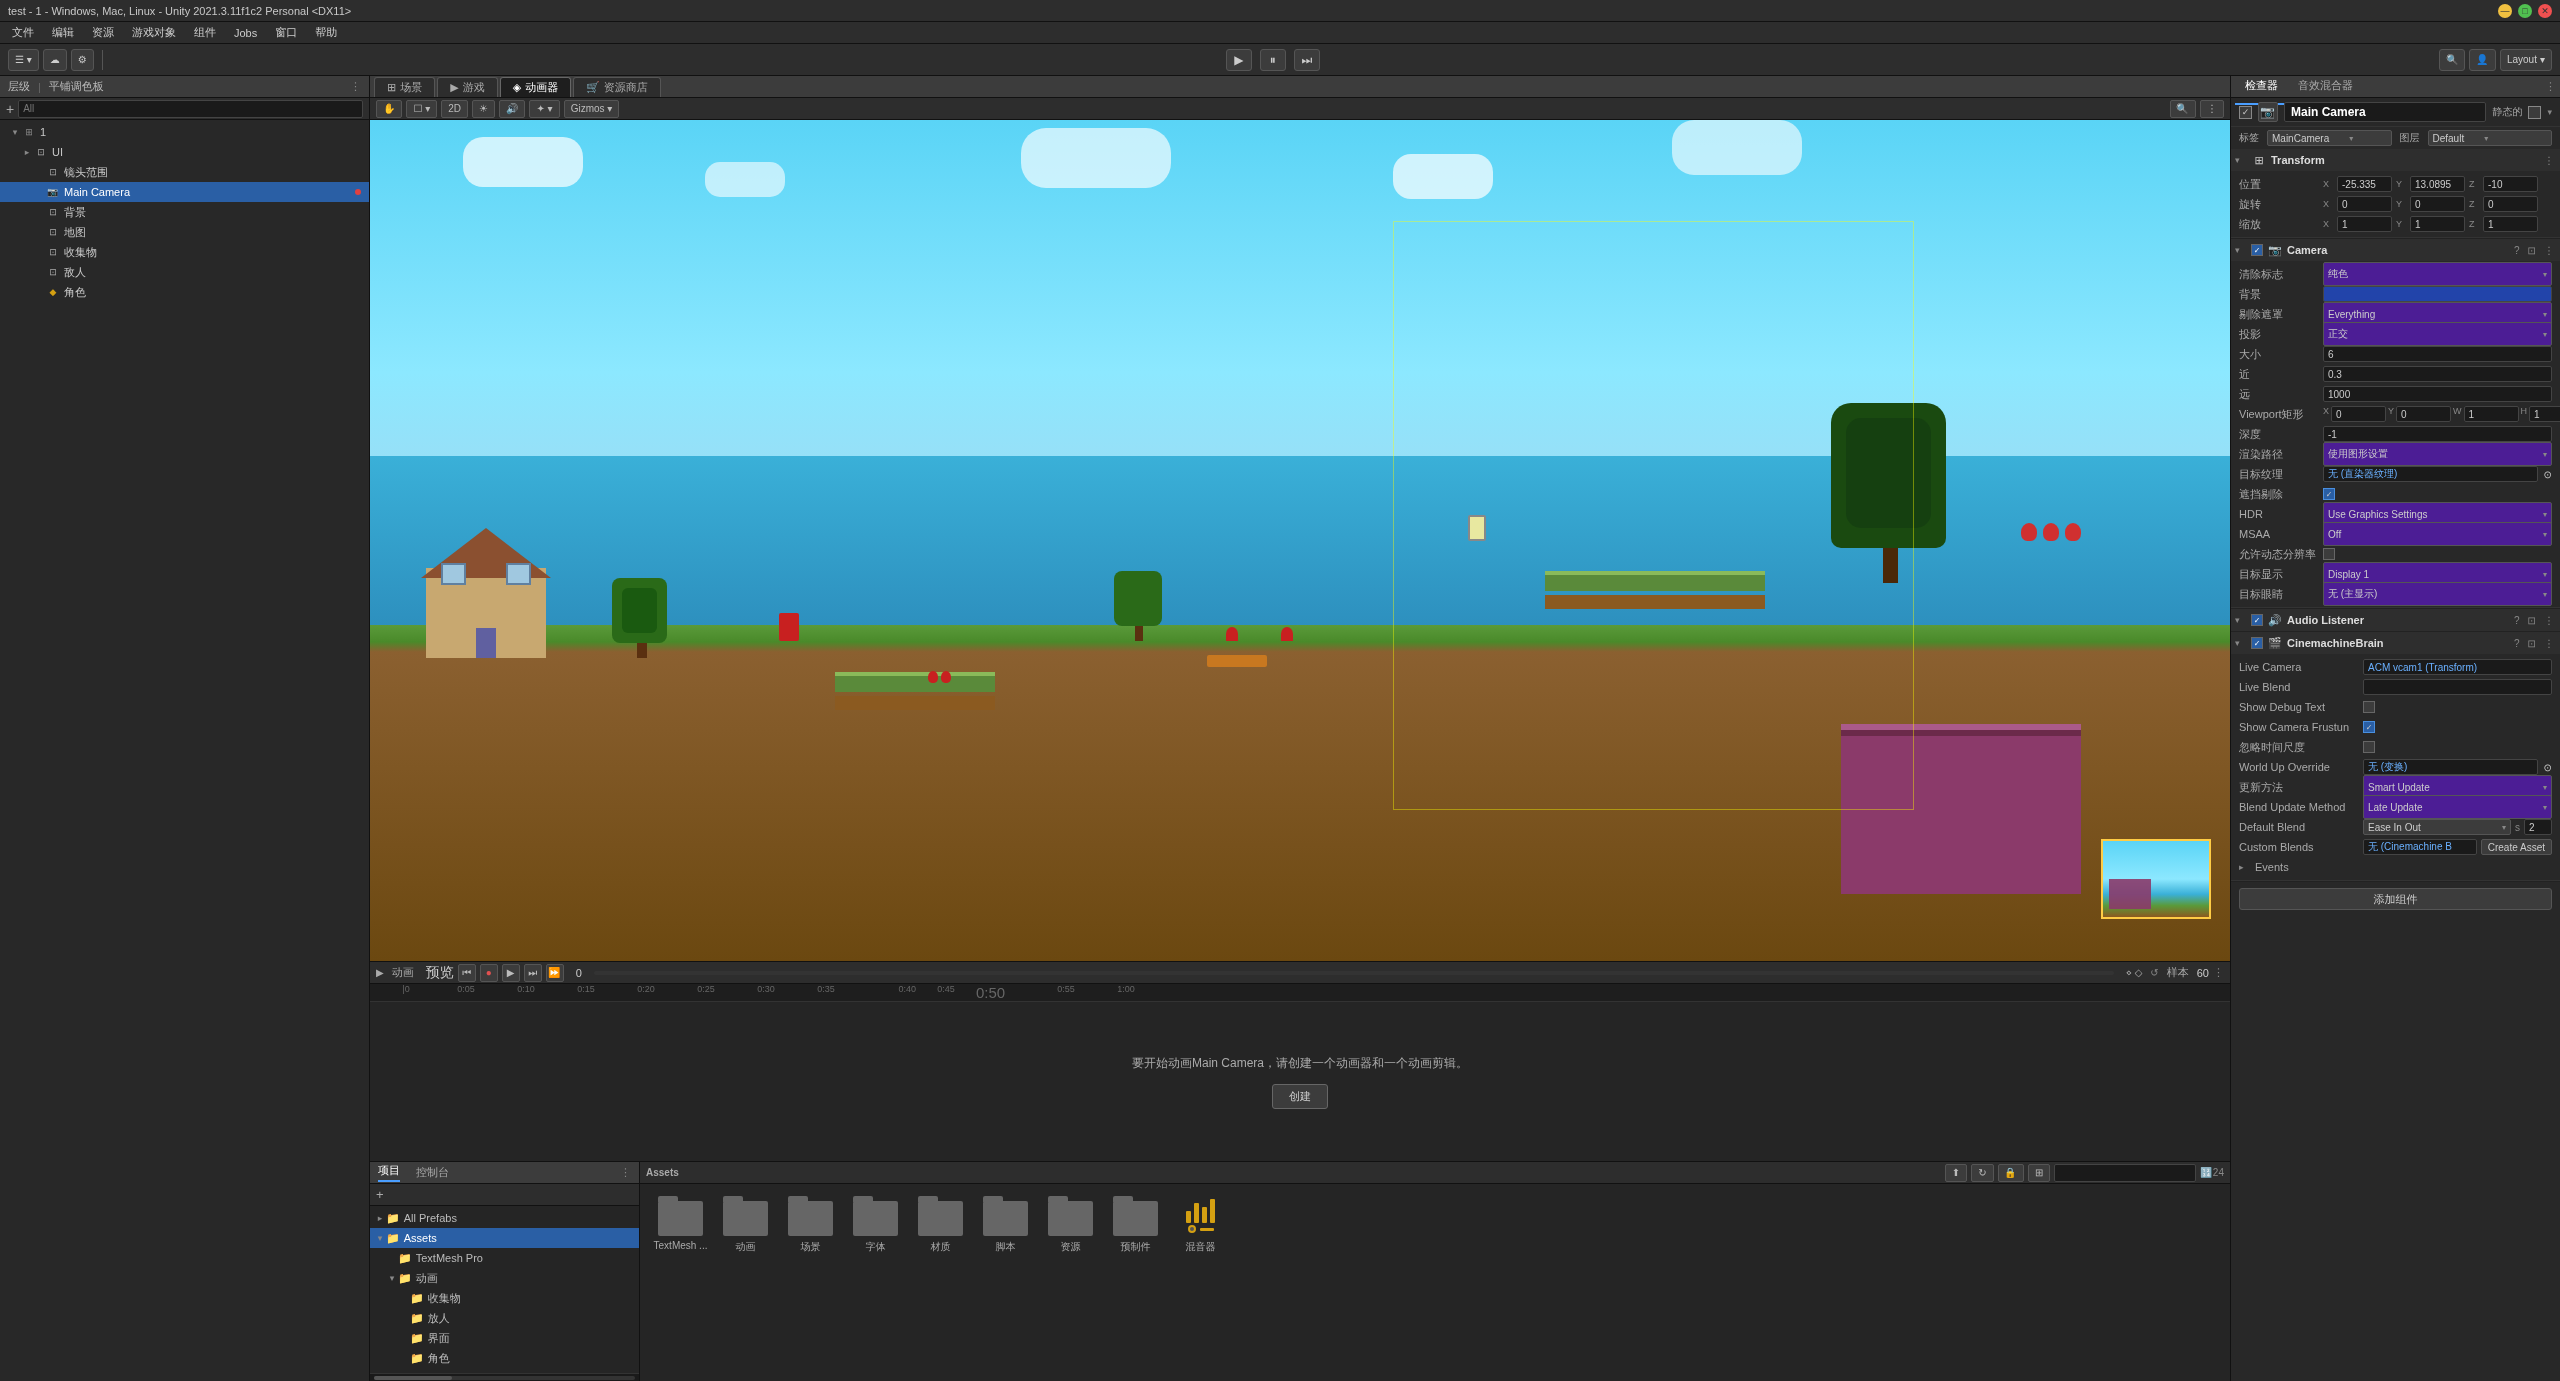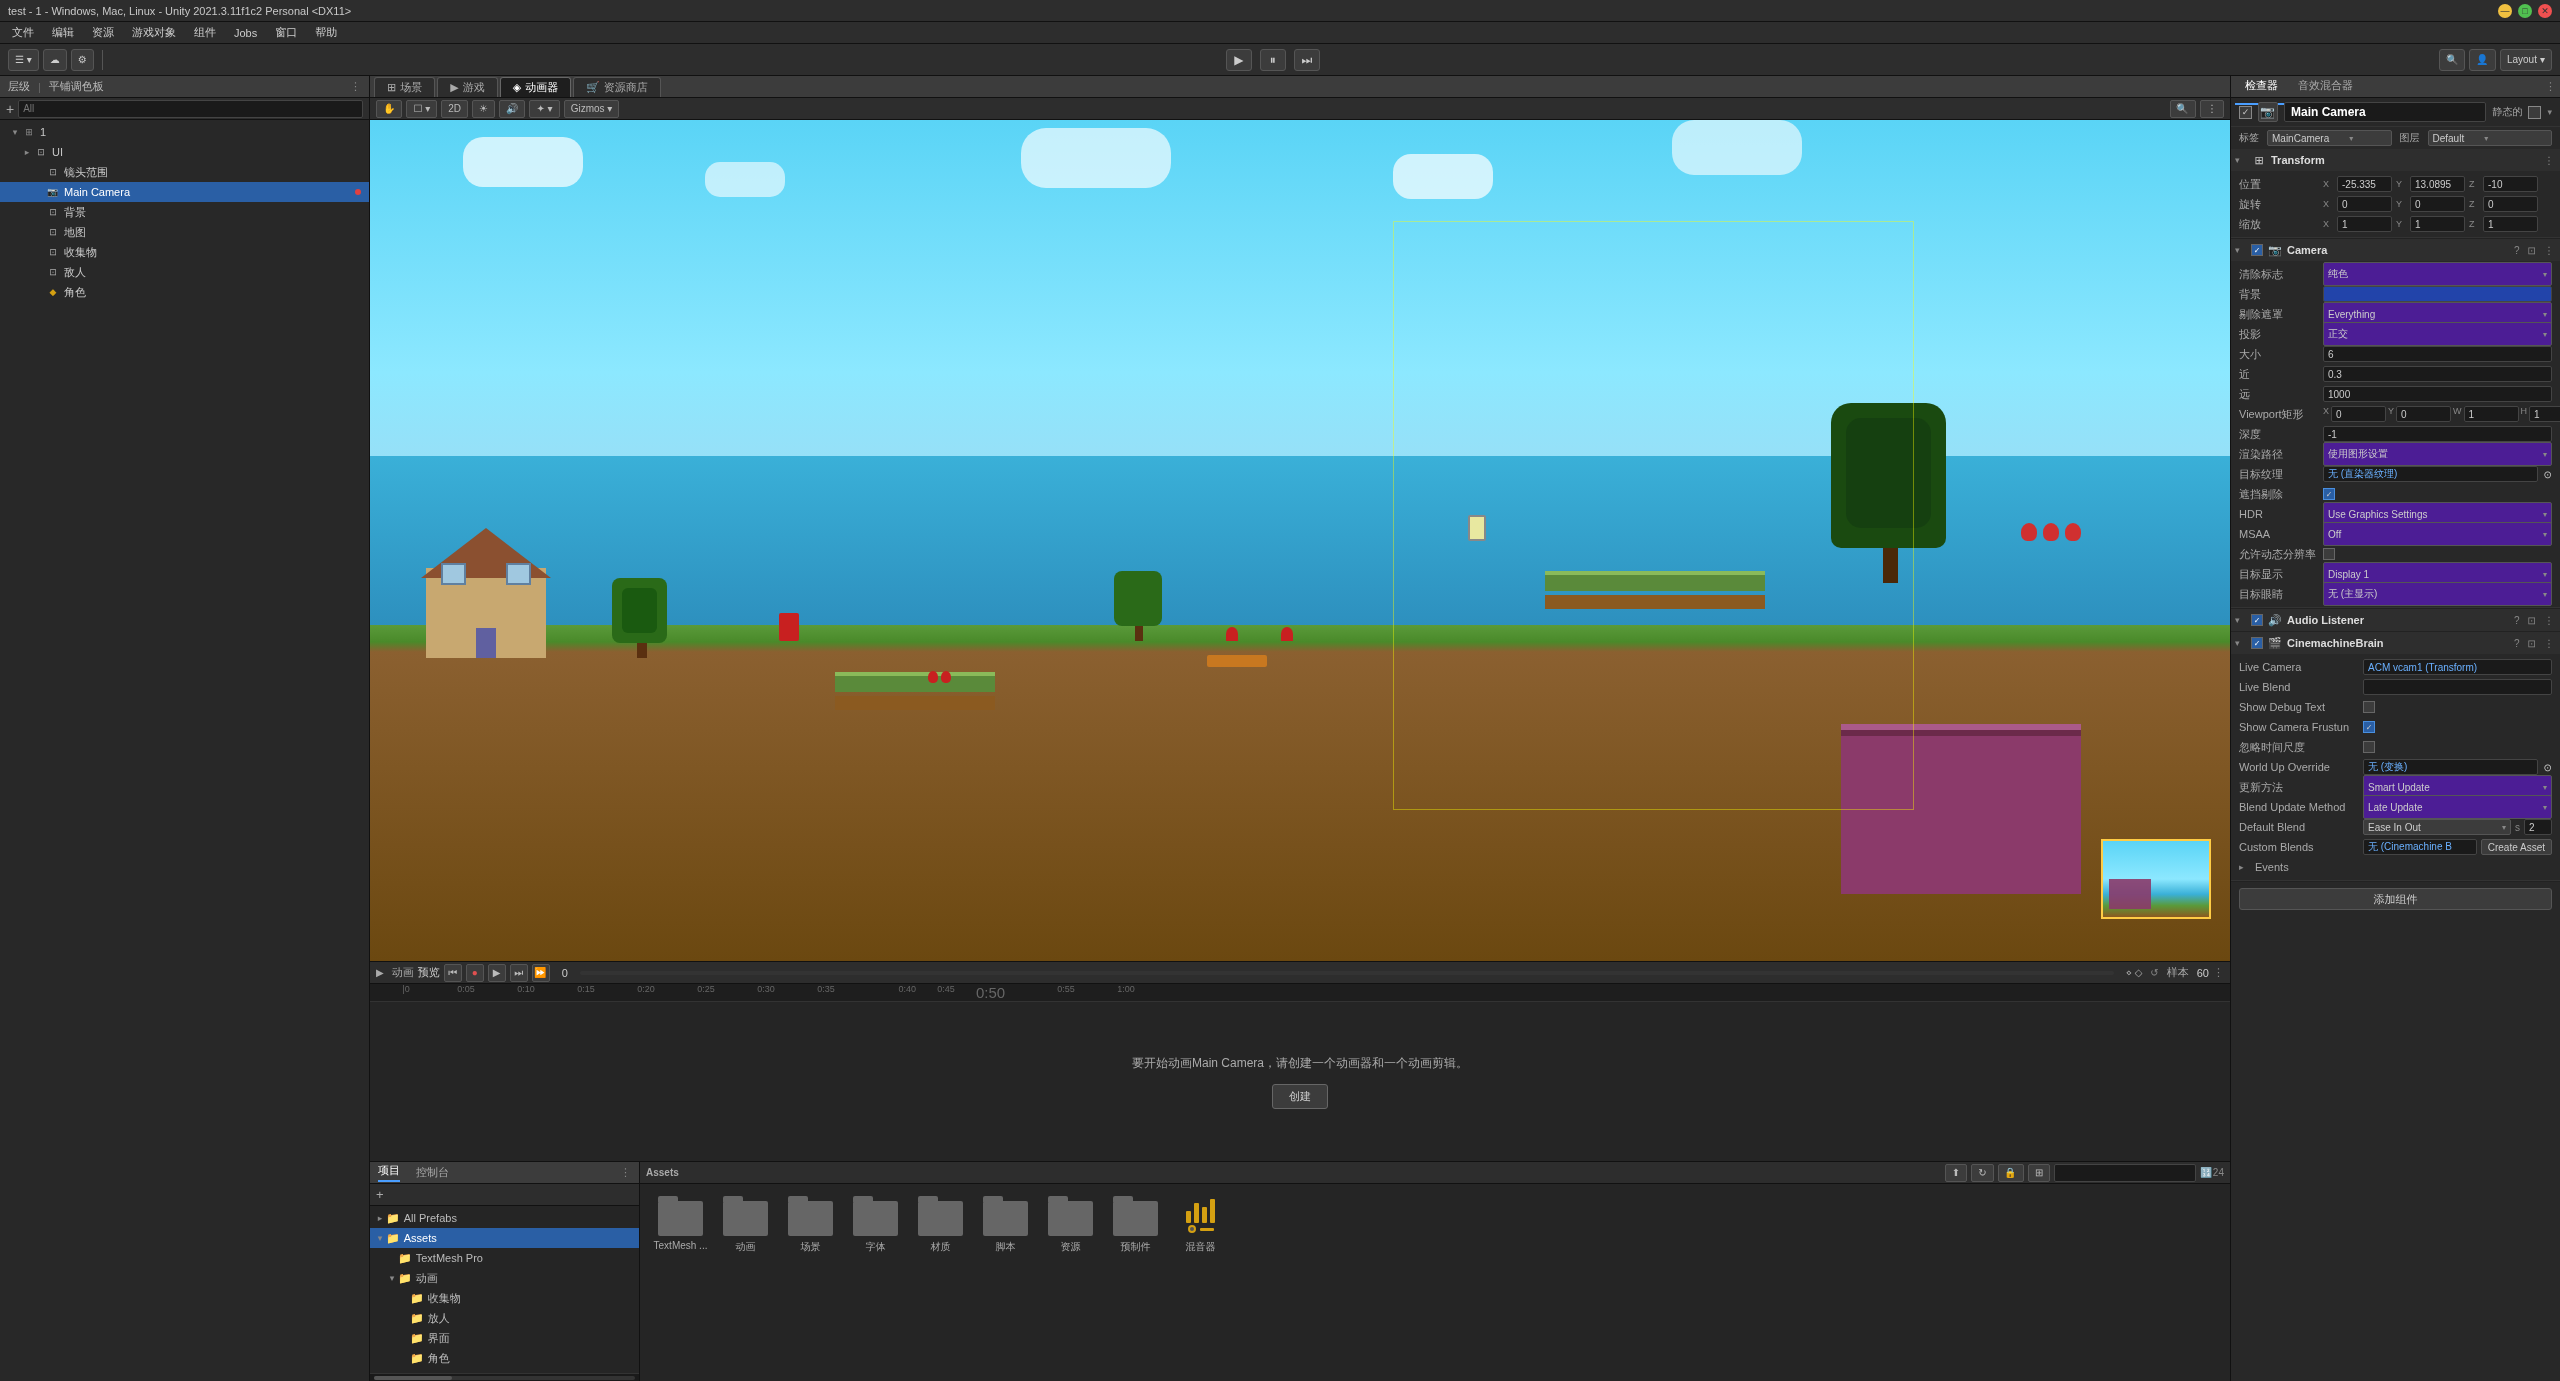--- a/index.html
+++ b/index.html
@@ -903,21 +903,21 @@
 
         <div style="width:100%;height:100%;background:linear-gradient(180deg,#5ad4f6 0%,#8ce8ff 50%,#3ab0d8 70%,#5a9a3a 85%,#8B5a20 100%)"></div>
         <div style="position:absolute;bottom:10%;left:5%;width:40%;height:40%;background:#8B3a6a;opacity:0.9"></div>
       </div>
     </div>
 
     <div id="anim-panel">
       <div id="anim-toolbar">
         <span style="font-size:10px;color:#aaa;cursor:pointer;margin-right:4px">▶</span>
         <span style="font-size:11px;color:#aaa">动画</span>
-        <span style="font-size:11px;color:#ccc">预览</span>
+        <span style="margin-left:8px;font-size:14px;color:#ccc">预览</span>
         <div class="anim-btn">⏮</div>
         <div class="anim-btn" style="color:#e05050">●</div>
         <div class="anim-btn">▶</div>
         <div class="anim-btn">⏭</div>
         <div class="anim-btn">⏩</div>
         <span style="font-size:11px;color:#ccc;margin-left:8px">0</span>
         <div style="flex:1;height:4px;background:#333;margin:0 8px;border-radius:2px;position:relative">
           <div style="position:absolute;left:0;top:0;bottom:0;width:0;background:#4a9eff;border-radius:2px"></div>
         </div>
         <span style="font-size:10px;color:#aaa">⋄ ◇</span>

